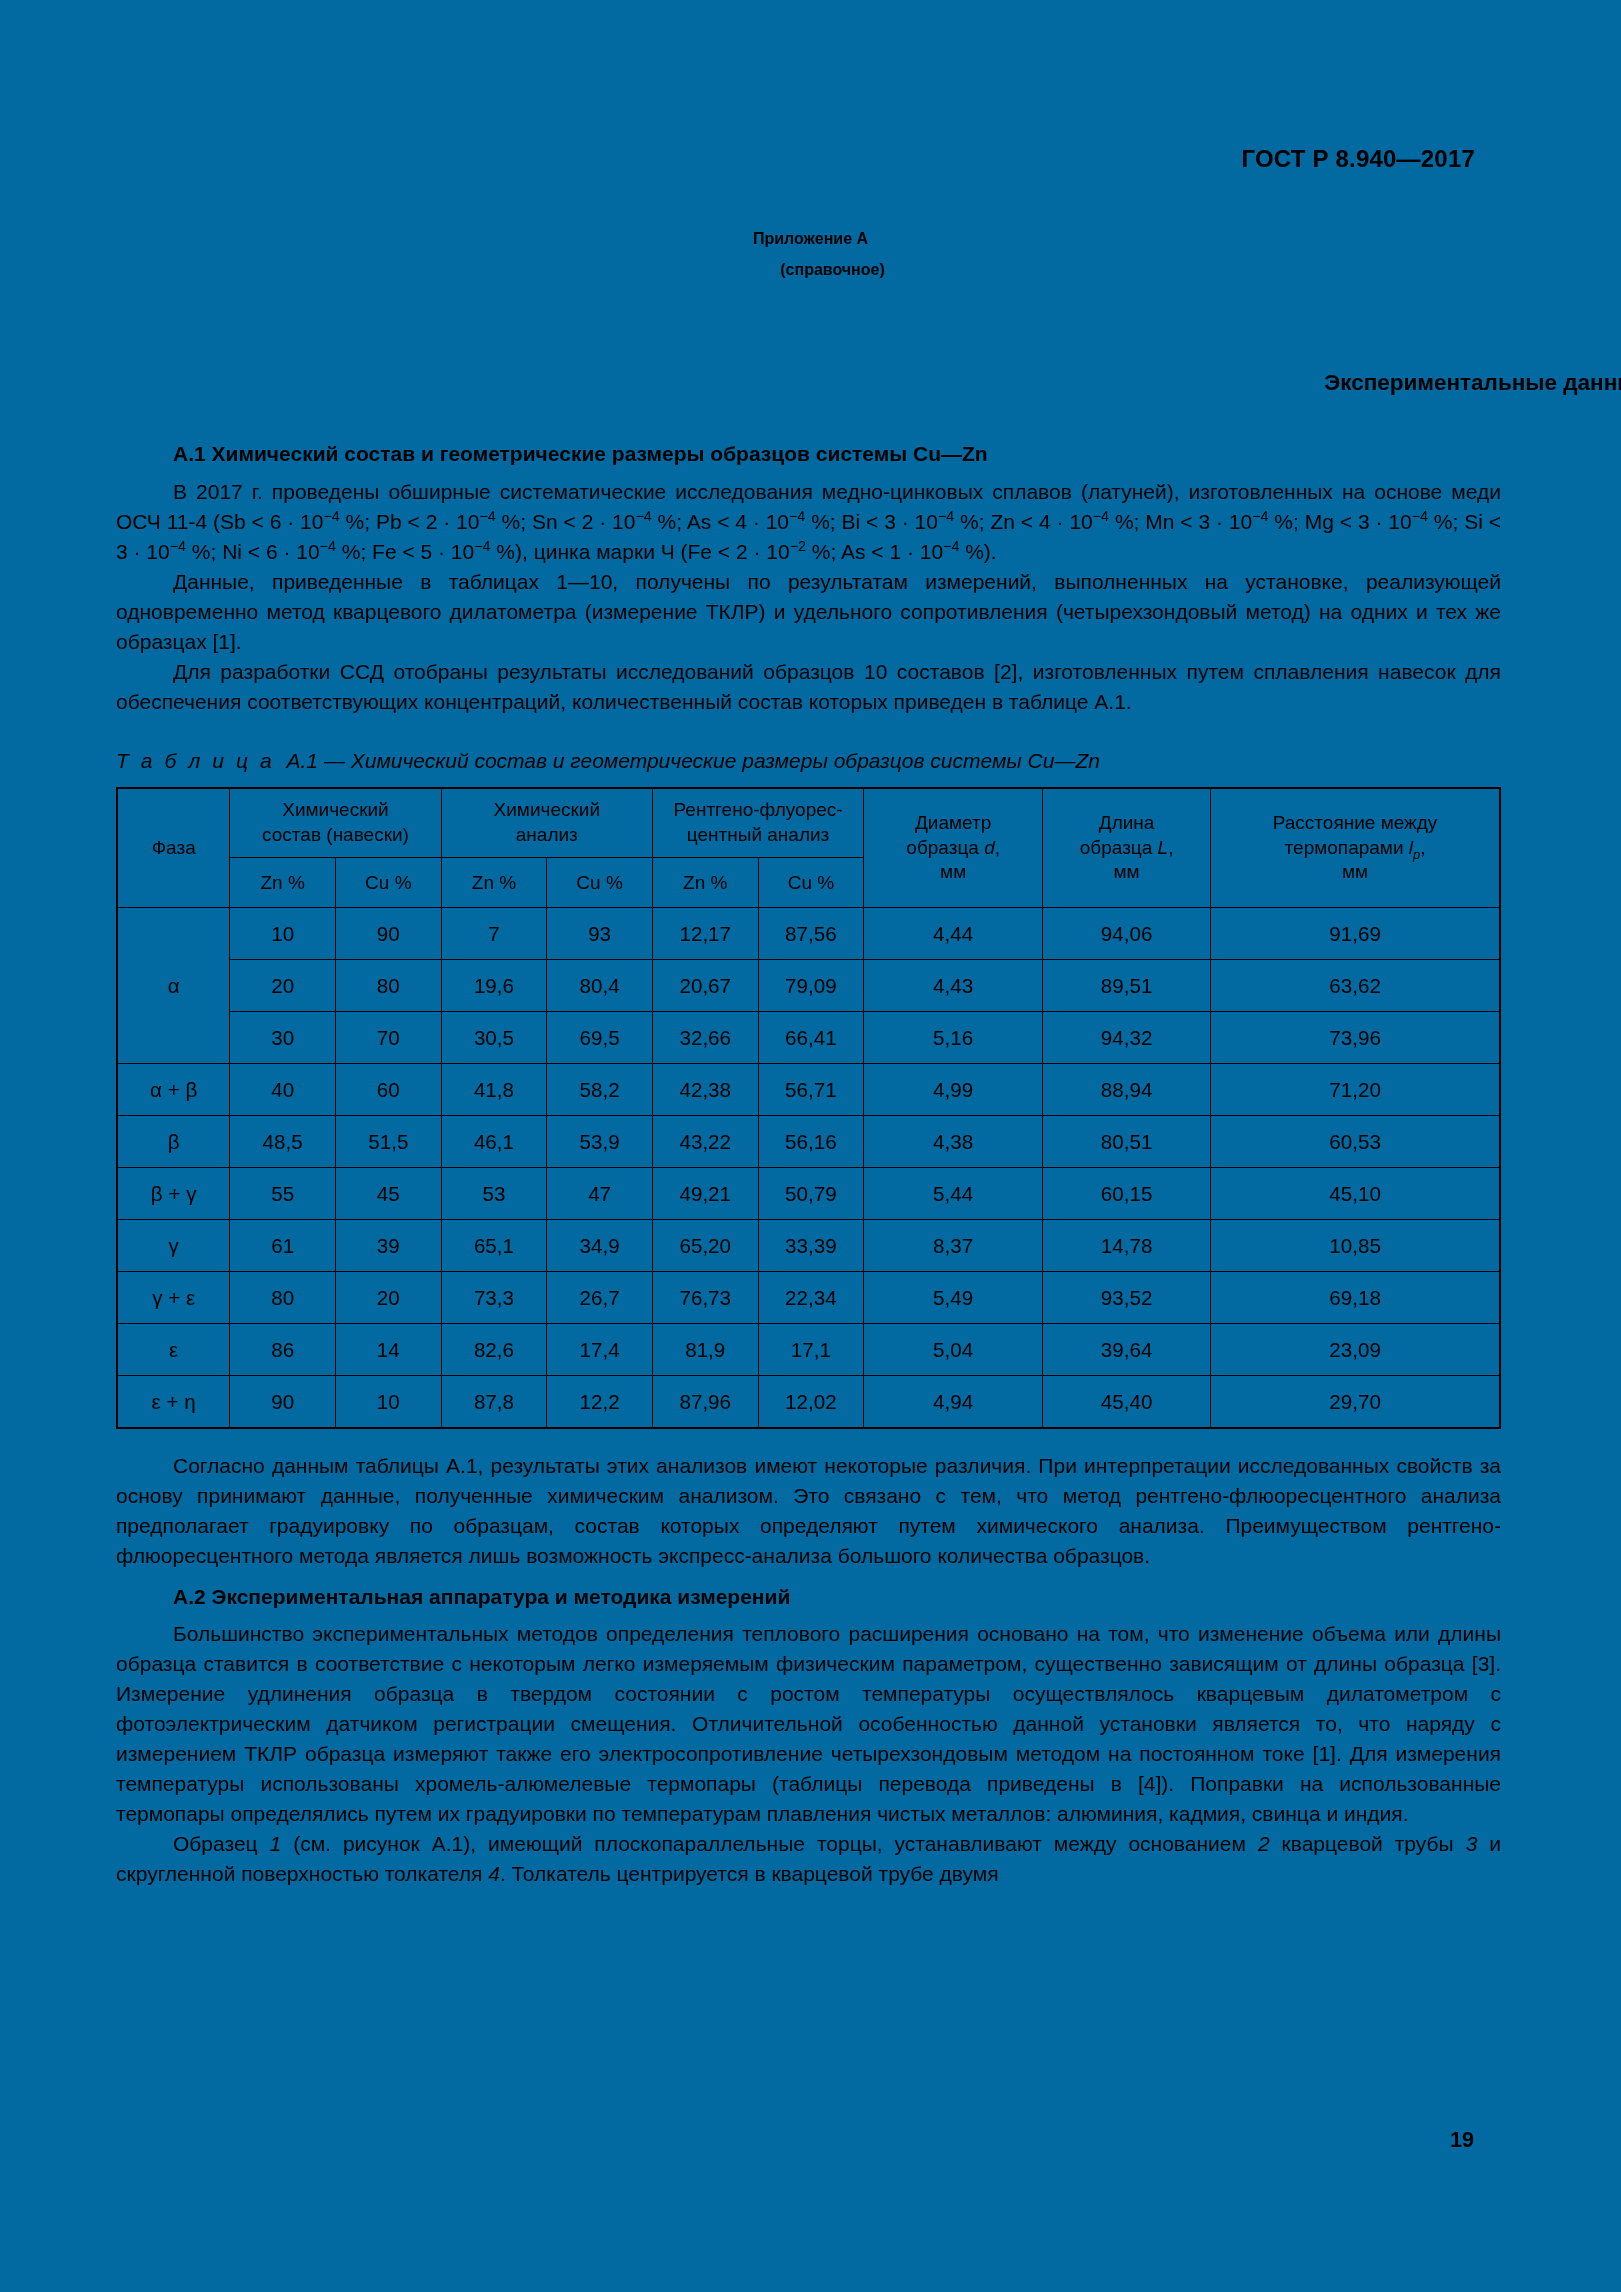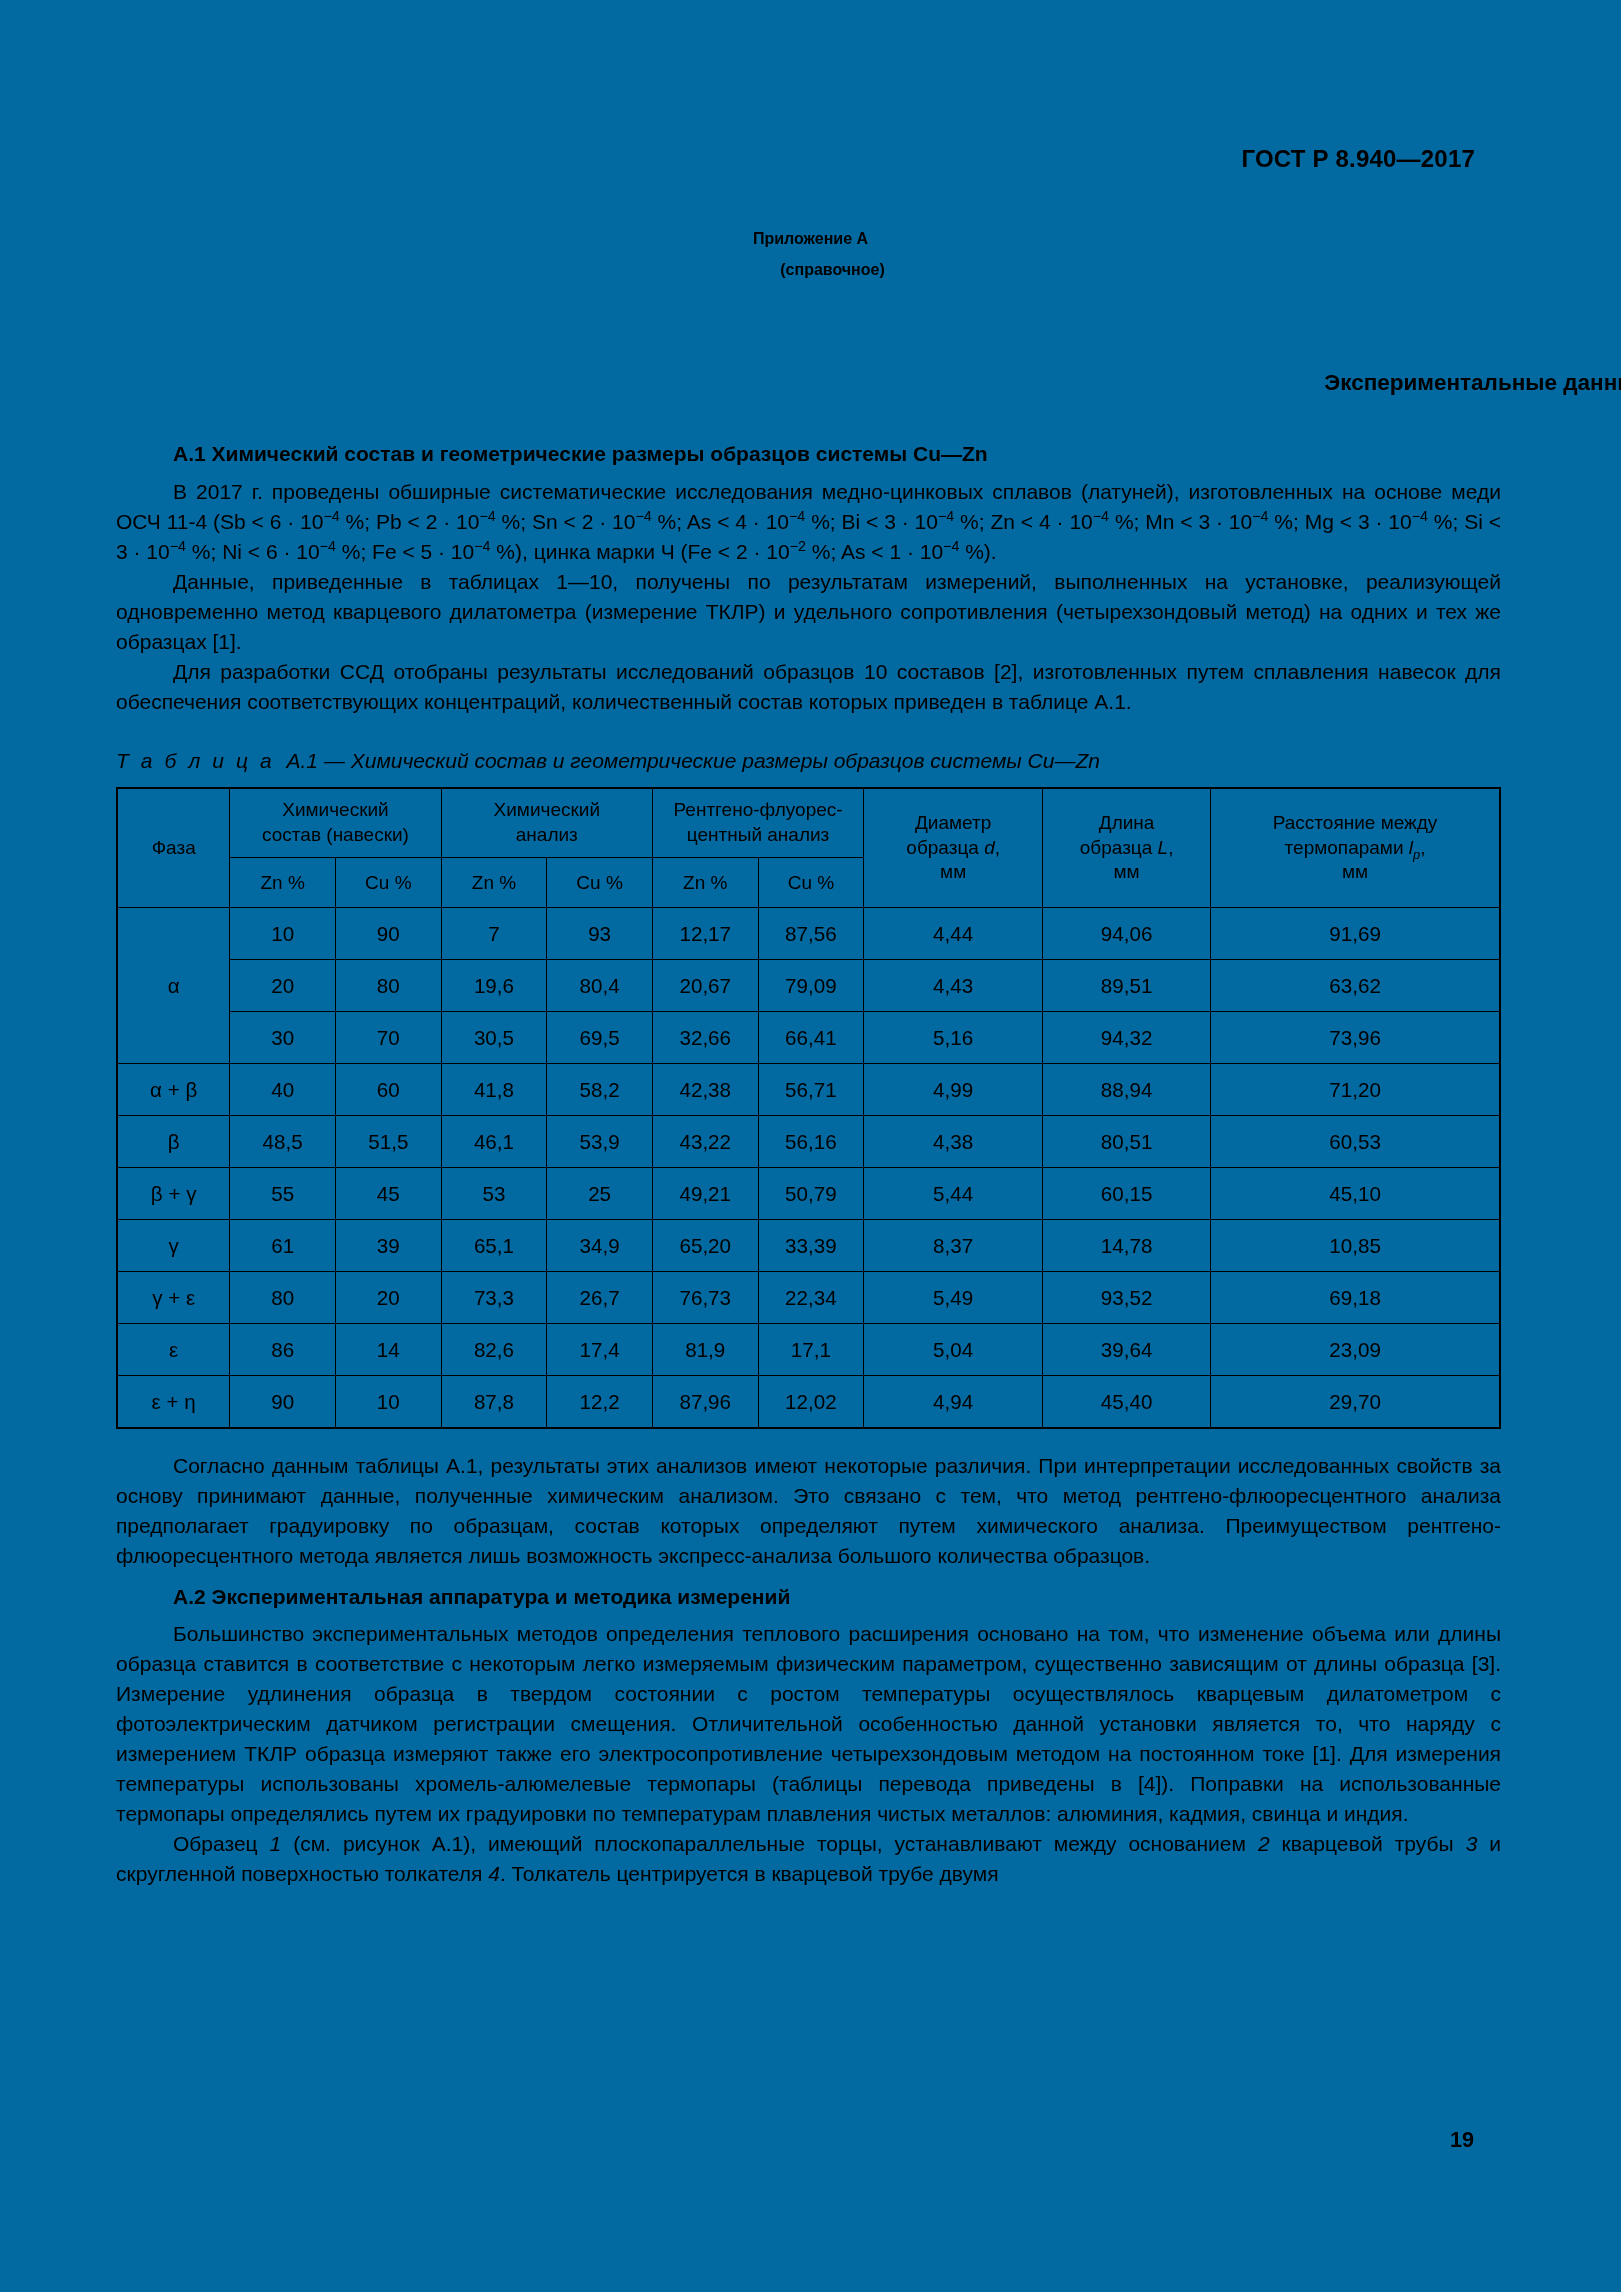--- a/index.html
+++ b/index.html
@@ -302,21 +302,21 @@
             <td>56,16</td>
             <td>4,38</td>
             <td>80,51</td>
             <td>60,53</td>
           </tr>
           <tr>
             <td class="phase-cell" rowspan="1">β + γ</td>
             <td>55</td>
             <td>45</td>
             <td>53</td>
-            <td>25</td>
+            <td>47</td>
             <td>49,21</td>
             <td>50,79</td>
             <td>5,44</td>
             <td>60,15</td>
             <td>45,10</td>
           </tr>
           <tr>
             <td class="phase-cell" rowspan="1">γ</td>
             <td>61</td>
             <td>39</td>

